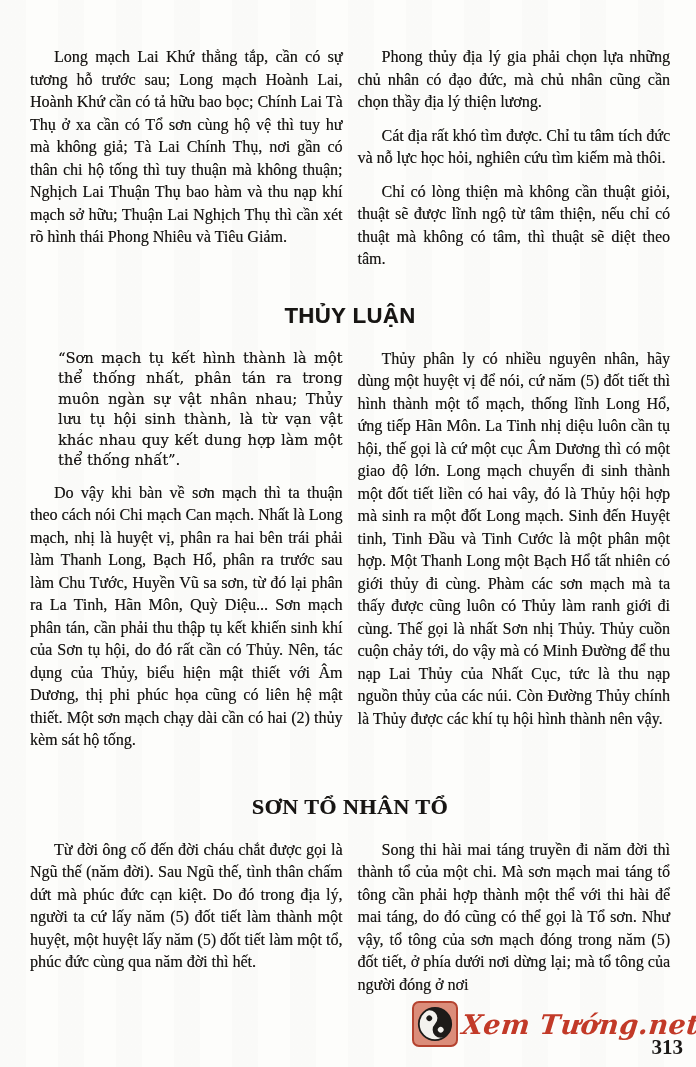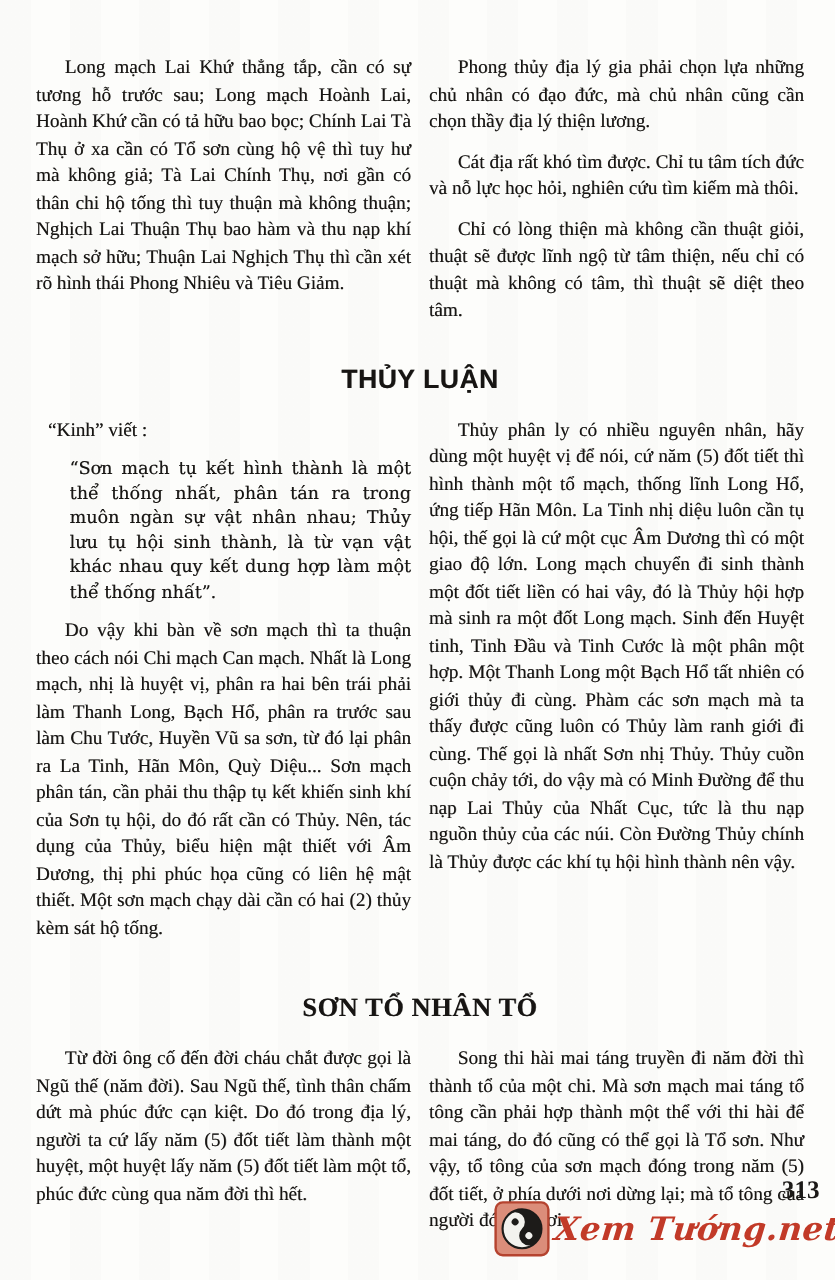--- a/index.html
+++ b/index.html
@@ -71,21 +71,21 @@
     font-family: "DejaVu Serif", serif;
     font-style: italic;
     font-weight: bold;
     font-size: 27px;
     color: var(--wm-text, #c23a28);
     transform: skewX(-6deg);
     letter-spacing: 0.5px;
   }
   .page-number {
     position: absolute;
-    top: 979px;
+    top: 1035px;
     right: 13px;
     font-family: "Liberation Serif", serif;
     font-size: 21px;
     font-weight: bold;
     color: #1b1917;
   }
 </style>
 </head>
 <body>
 
@@ -99,21 +99,20 @@
       <p>Phong thủy địa lý gia phải chọn lựa những chủ nhân có đạo đức, mà chủ nhân cũng cần chọn thầy địa lý thiện lương.</p>
       <p>Cát địa rất khó tìm được. Chỉ tu tâm tích đức và nỗ lực học hỏi, nghiên cứu tìm kiếm mà thôi.</p>
       <p>Chỉ có lòng thiện mà không cần thuật giỏi, thuật sẽ được lĩnh ngộ từ tâm thiện, nếu chỉ có thuật mà không có tâm, thì thuật sẽ diệt theo tâm.</p>
     </div>
   </section>
 
   <h2 class="section-title">THỦY LUẬN</h2>
 
   <section class="columns">
     <div class="col">
-      <p class="kinh-intro">“Kinh” viết :</p>
       <p class="quote">“Sơn mạch tụ kết hình thành là một thể thống nhất, phân tán ra trong muôn ngàn sự vật nhân nhau; Thủy lưu tụ hội sinh thành, là từ vạn vật khác nhau quy kết dung hợp làm một thể thống nhất”.</p>
       <p>Do vậy khi bàn về sơn mạch thì ta thuận theo cách nói Chi mạch Can mạch. Nhất là Long mạch, nhị là huyệt vị, phân ra hai bên trái phải làm Thanh Long, Bạch Hổ, phân ra trước sau làm Chu Tước, Huyền Vũ sa sơn, từ đó lại phân ra La Tinh, Hãn Môn, Quỳ Diệu... Sơn mạch phân tán, cần phải thu thập tụ kết khiến sinh khí của Sơn tụ hội, do đó rất cần có Thủy. Nên, tác dụng của Thủy, biểu hiện mật thiết với Âm Dương, thị phi phúc họa cũng có liên hệ mật thiết. Một sơn mạch chạy dài cần có hai (2) thủy kèm sát hộ tống.</p>
     </div>
     <div class="col">
       <p>Thủy phân ly có nhiều nguyên nhân, hãy dùng một huyệt vị để nói, cứ năm (5) đốt tiết thì hình thành một tổ mạch, thống lĩnh Long Hổ, ứng tiếp Hãn Môn. La Tinh nhị diệu luôn cần tụ hội, thế gọi là cứ một cục Âm Dương thì có một giao độ lớn. Long mạch chuyển đi sinh thành một đốt tiết liền có hai vây, đó là Thủy hội hợp mà sinh ra một đốt Long mạch. Sinh đến Huyệt tinh, Tinh Đầu và Tinh Cước là một phân một hợp. Một Thanh Long một Bạch Hổ tất nhiên có giới thủy đi cùng. Phàm các sơn mạch mà ta thấy được cũng luôn có Thủy làm ranh giới đi cùng. Thế gọi là nhất Sơn nhị Thủy. Thủy cuồn cuộn chảy tới, do vậy mà có Minh Đường để thu nạp Lai Thủy của Nhất Cục, tức là thu nạp nguồn thủy của các núi. Còn Đường Thủy chính là Thủy được các khí tụ hội hình thành nên vậy.</p>
     </div>
   </section>
 
   <h2 class="section-title second">SƠN TỔ NHÂN TỔ</h2>
 

